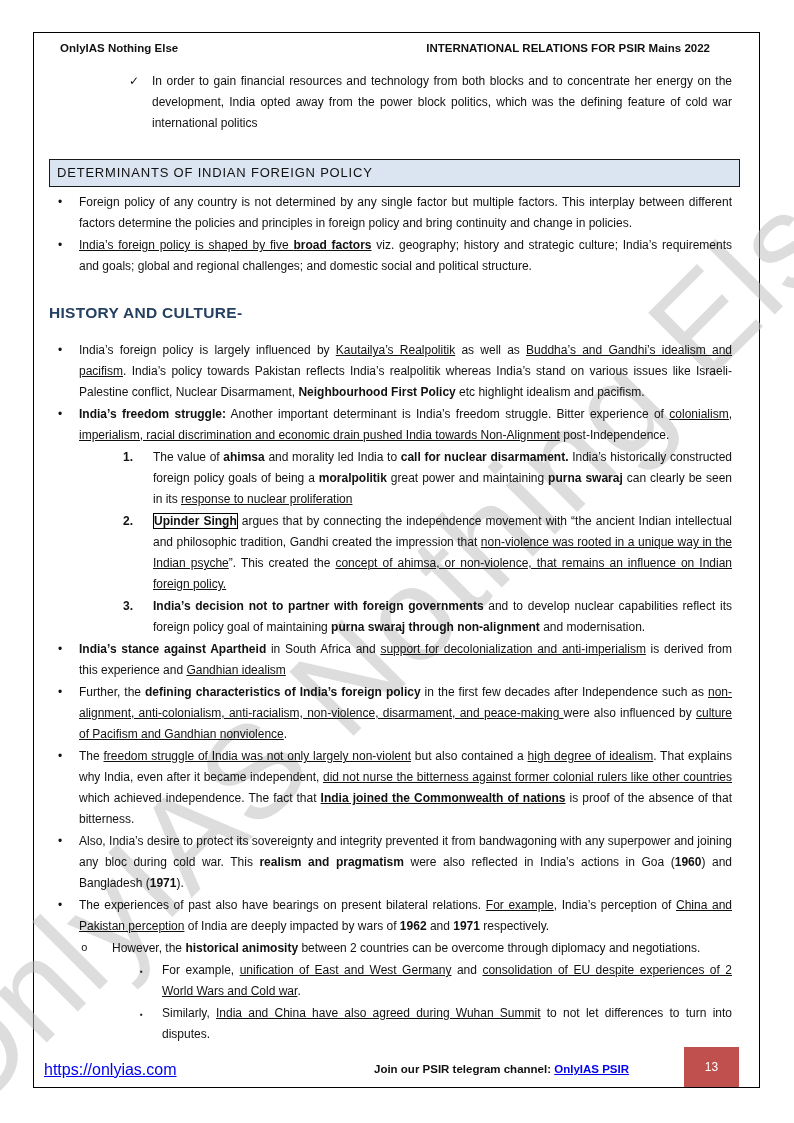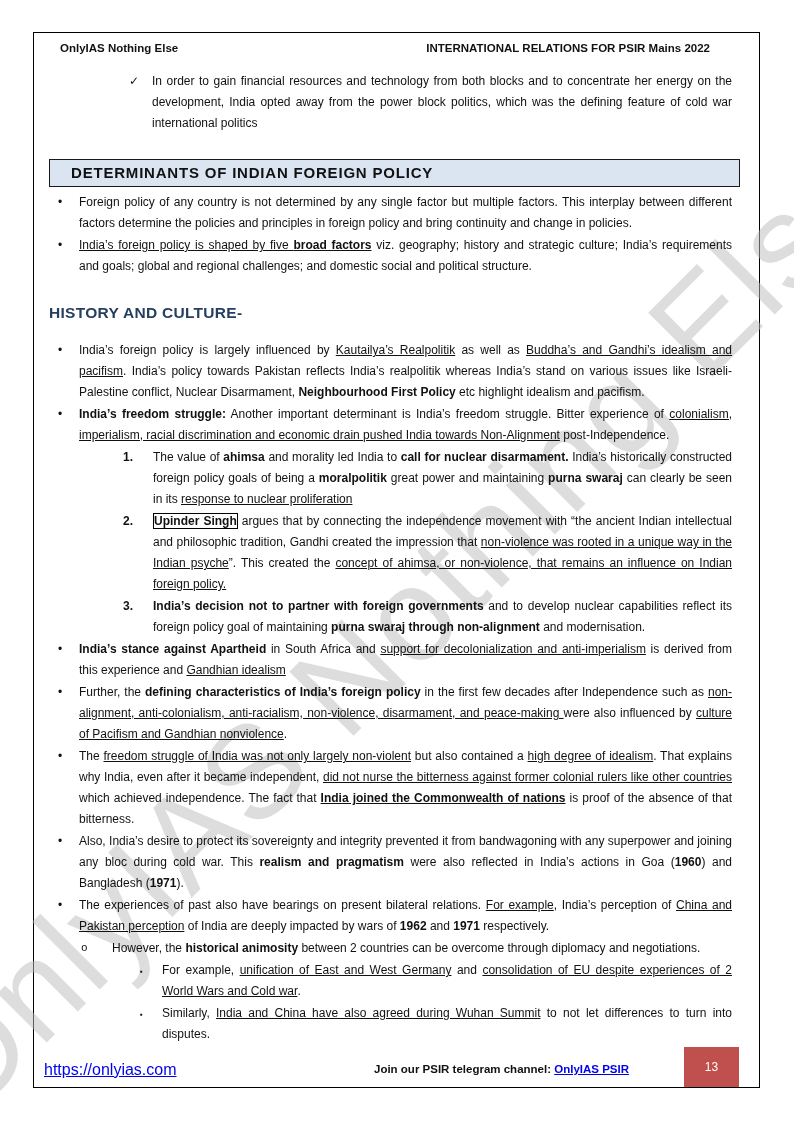--- a/index.html
+++ b/index.html
@@ -33,22 +33,22 @@
   .bullet{padding-left:22px;}
   .bullet .marker{left:1px;font-size:12px;}
   .num{padding-left:96px;}
   .num .marker{left:66px;font-weight:bold;}
   .o{padding-left:55px;}
   .o .marker{left:24px;font-family:"Liberation Mono","DejaVu Sans Mono",monospace;font-size:11px;}
   .sq{padding-left:105px;}
   .sq .marker{left:83px;font-size:8px;top:1px;}
   .section{
     background:var(--section-bg);border:1px solid #1a1a1a;
-    padding:2px 7px 3px 21px;margin:25px -8px 5px -8px;
-    font-weight:bold;font-size:15px;letter-spacing:.8px;text-align:left;
+    padding:2px 7px 3px 7px;margin:25px -8px 5px -8px;
+    font-weight:normal;font-size:13px;letter-spacing:.8px;text-align:left;
   }
   .h1{
     color:var(--heading-color);font-weight:bold;font-size:15.5px;
     letter-spacing:.3px;text-align:left;
     margin:25px 0 17px -8px;
   }
   .b{font-weight:bold;}
   .i{}
   .u{text-decoration:underline;}
   .boxed{border:1px solid #000;padding:0 0;}

